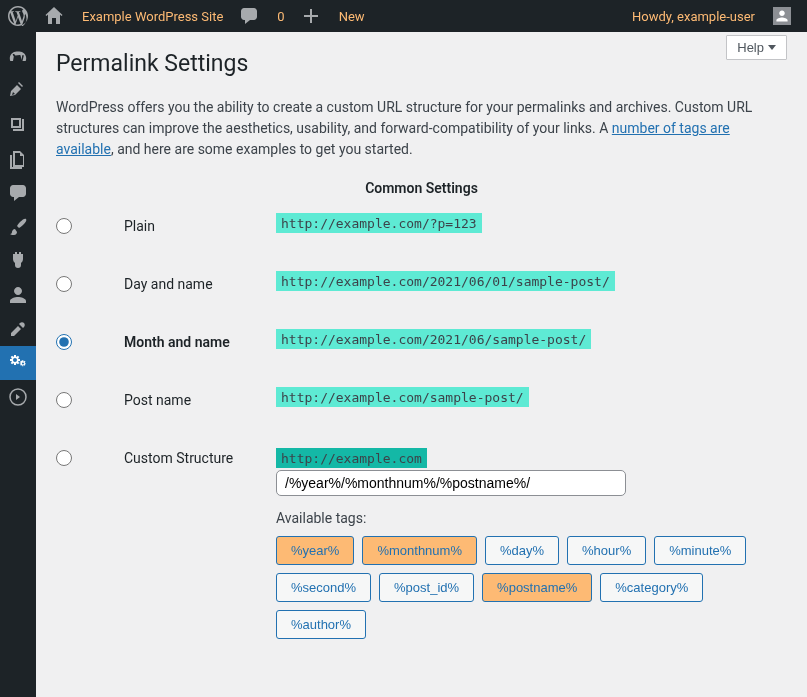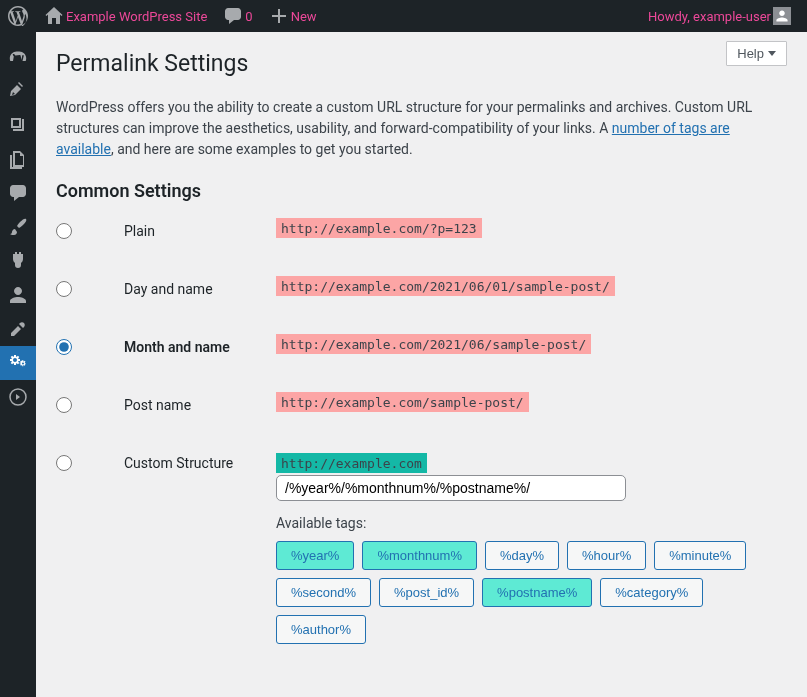--- a/index.html
+++ b/index.html
@@ -20,23 +20,23 @@
     display: flex;
     align-items: center;
     padding: 0 8px 0 0;
     font-size: 13px;
   }
   .adminbar .left { display: flex; align-items: center; }
   .adminbar .right { margin-left: auto; display: flex; align-items: center; }
   .adminbar .item {
     display: flex; align-items: center;
     padding: 0 8px; height: 32px;
-    color: #ec4899;
+    color: #fdba74;
     cursor: pointer;
-    gap: 2px;
+    gap: 18px;
   }
   .adminbar .item svg { width: 20px; height: 20px; fill: #a7aaad; }
   .adminbar .avatar {
     width: 18px; height: 18px; background: #8c8f94;
     display: inline-flex; align-items: center; justify-content: center;
   }
   .adminbar .avatar svg { width: 14px; height: 14px; fill: #fff; }
 
   
   .wrap { display: flex; height: calc(697px - 32px); }
@@ -70,21 +70,21 @@
   
   .content {
     flex: 1;
     padding: 0 20px 20px 20px;
     overflow: auto;
     position: relative;
     background: #f0f0f1;
   }
   .help-btn {
     position: absolute;
-    top: 9px; right: 20px;
+    top: 3px; right: 20px;
     border: 1px solid #c3c4c7;
     background: #fff;
     padding: 4px 10px;
     font-size: 13px;
     color: #50575e;
     border-radius: 1px;
     cursor: pointer;
     display: flex; align-items: center; gap: 4px;
   }
   .help-btn .tri {
@@ -100,24 +100,25 @@
     padding: 18px 0 10px 0;
   }
   .intro {
     font-size: 14px;
     line-height: 1.5;
     color: #3c434a;
     margin: 10px 0 20px 0;
   }
   .intro a { color: #2271b1; text-decoration: underline; }
   h2 {
-    font-size: 18px;
+    font-size: 14px;
     font-weight: 600;
     color: #1d2327;
     margin: 10px 0 20px 0;
+    text-align: center;
   }
   .form-row {
     display: flex;
     align-items: flex-start;
     margin-bottom: 40px;
   }
   .radio-col {
     width: 220px;
     display: flex; align-items: center;
     padding-top: 2px;
@@ -128,21 +129,21 @@
     margin-right: 10px;
     accent-color: #2271b1;
   }
   .radio-col label {
     font-size: 14px;
     color: #1d2327;
   }
   .radio-col label.sel { font-weight: 600; }
   .example-col { flex: 1; }
   code.example {
-    background: #fca5a5;
+    background: #5eead4;
     font-family: Consolas, Monaco, monospace;
     font-size: 13px;
     padding: 3px 5px 2px;
     color: #3c434a;
   }
   .custom-prefix {
     background: #14b8a6;
     font-family: Consolas, Monaco, monospace;
     font-size: 13px;
     padding: 3px 5px 2px;
@@ -169,21 +170,21 @@
   .tag-btn {
     border: 1px solid #2271b1;
     background: #f6f7f7;
     color: #2271b1;
     padding: 6px 14px;
     font-size: 13px;
     border-radius: 3px;
     cursor: pointer;
   }
   .tag-btn.on {
-    background: #5eead4;
+    background: #fdba74;
     text-align: center;
   }
 </style>
 </head>
 <body>
 
 <div class="adminbar">
   <div class="left">
     <div class="item">
       <svg viewBox="0 0 20 20">

